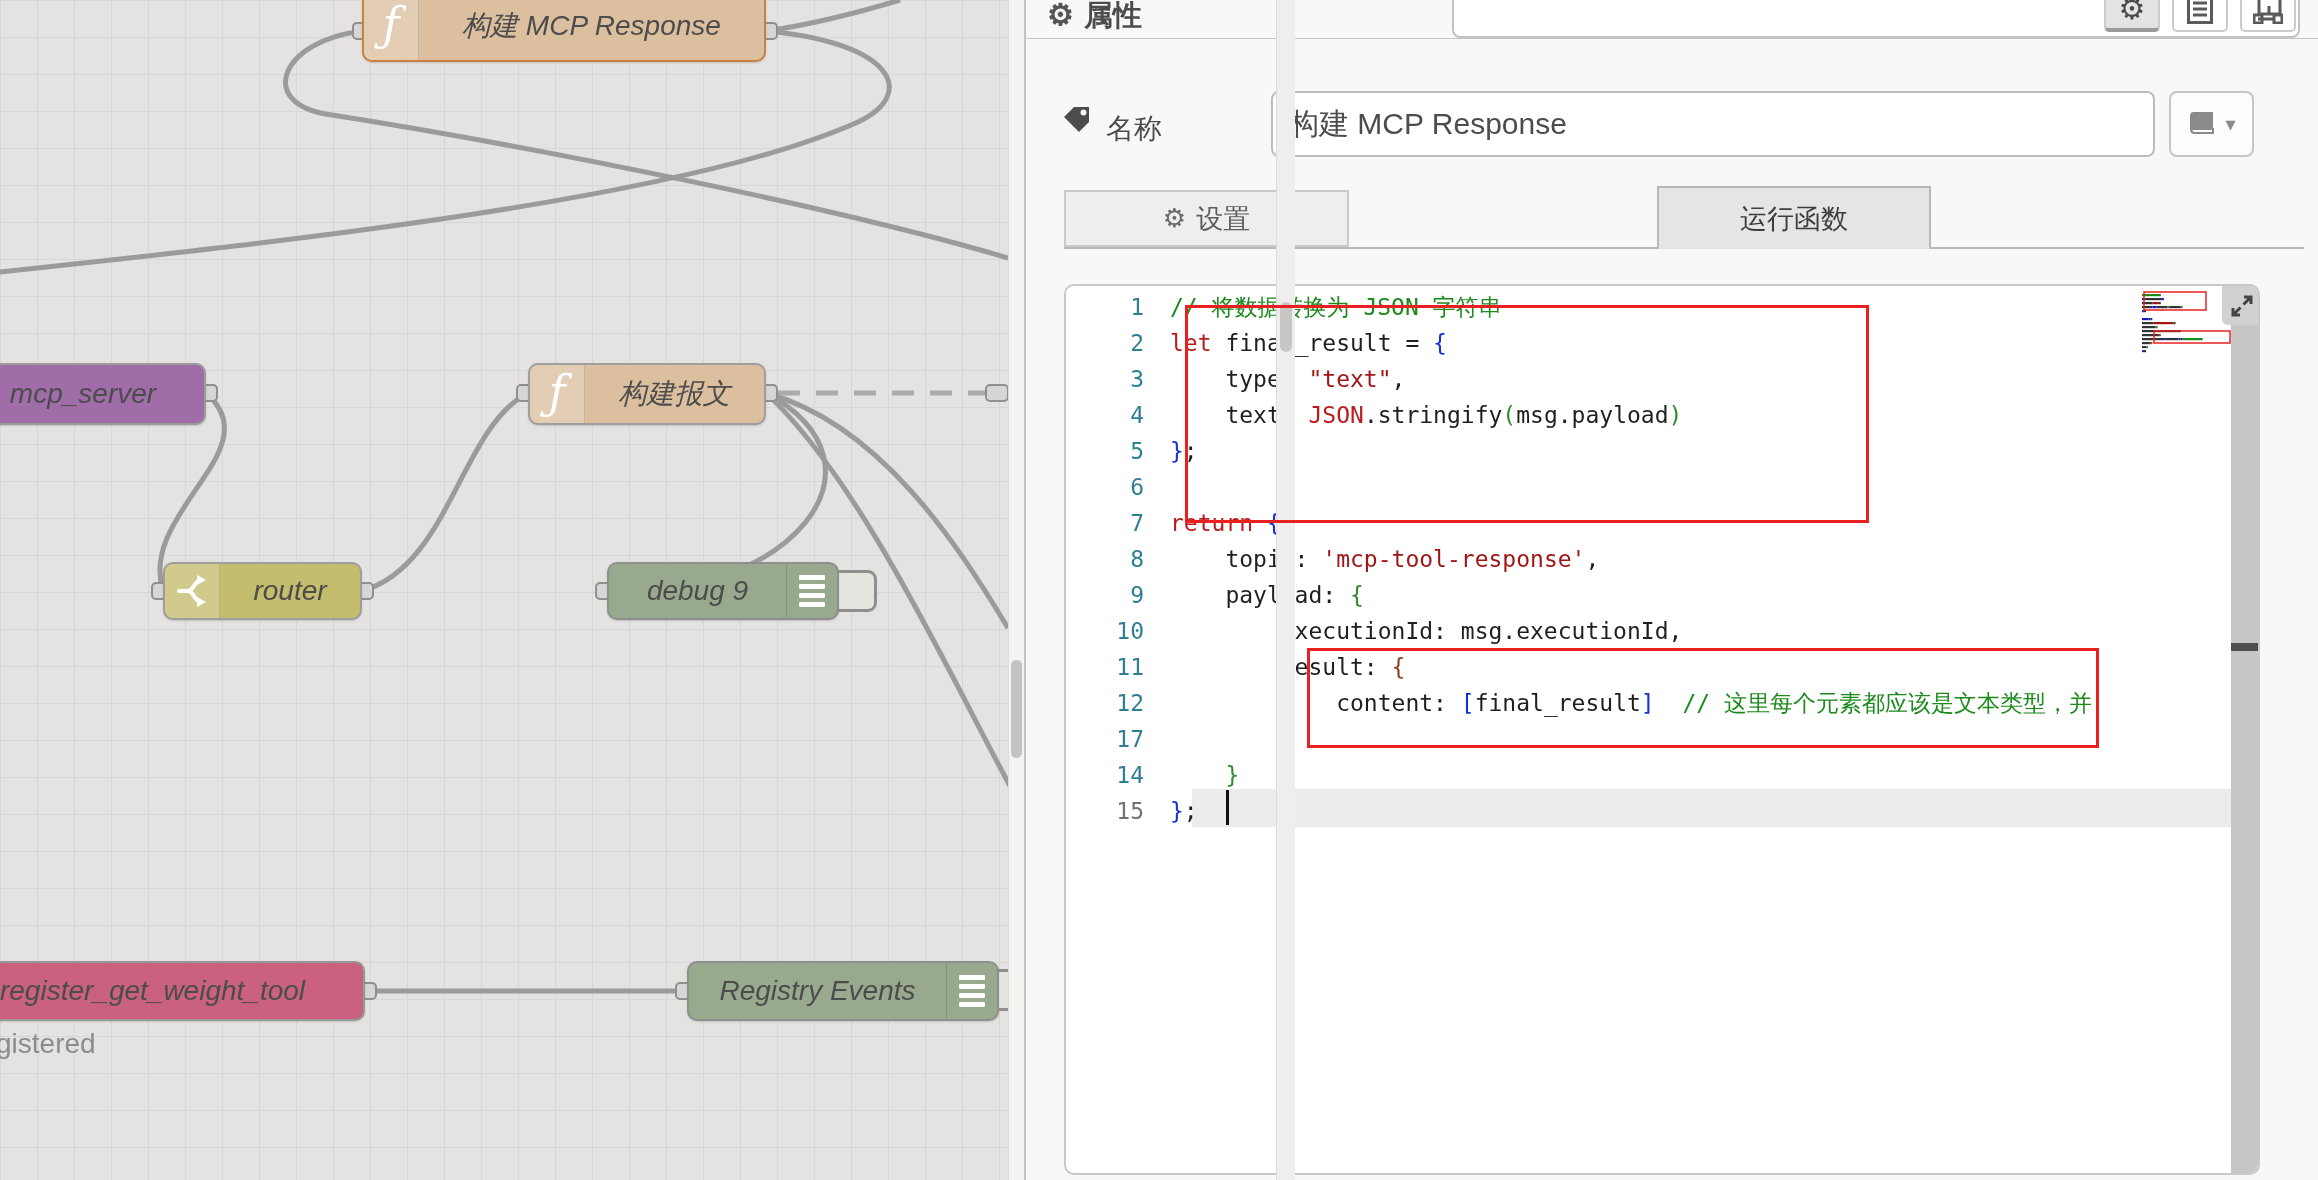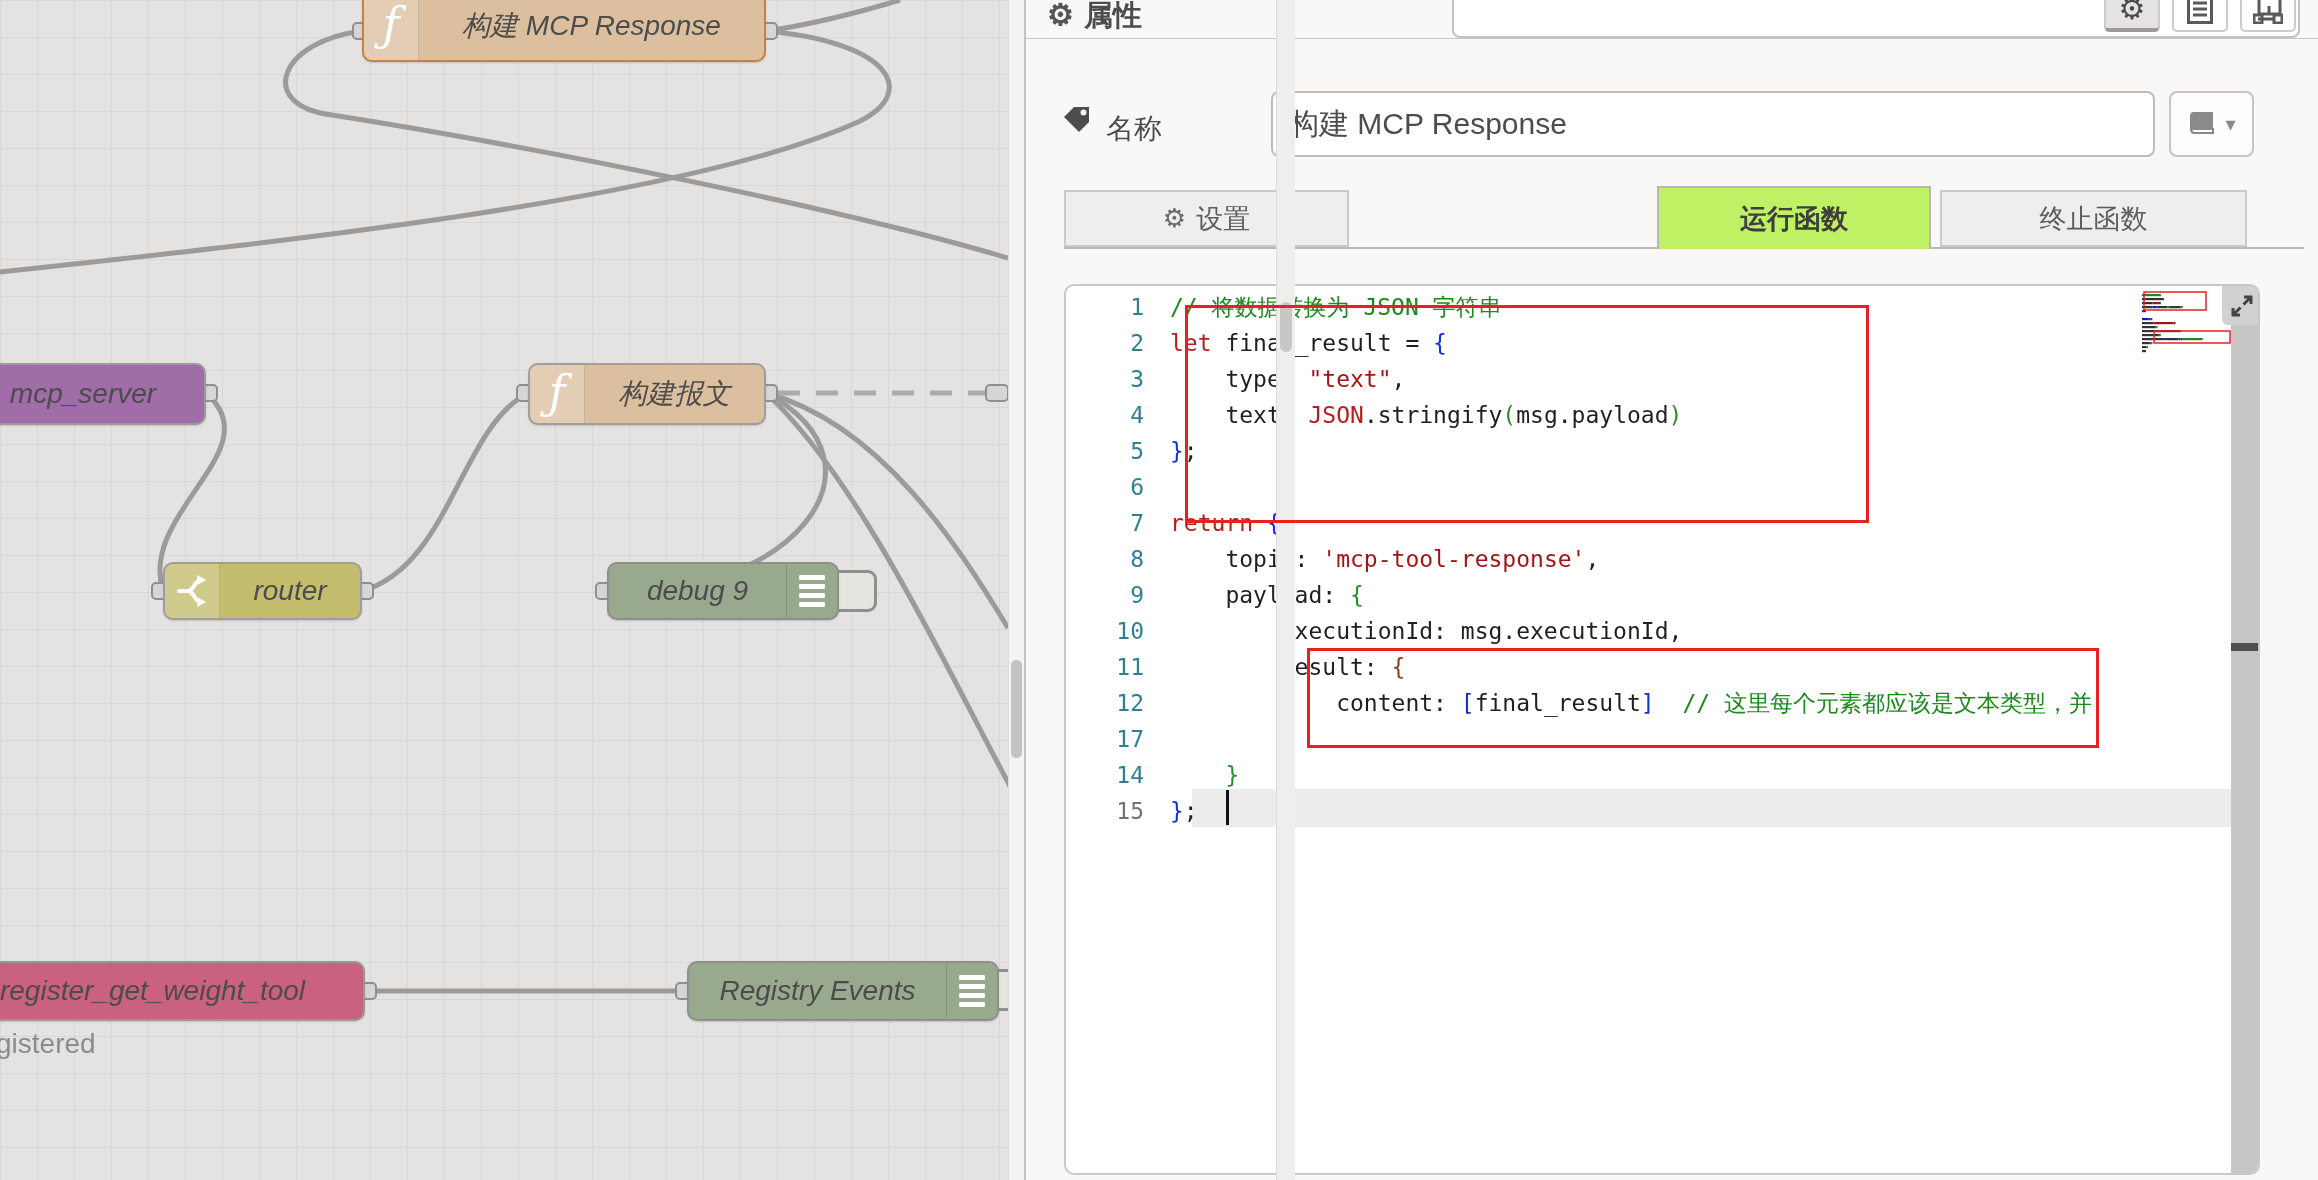--- a/index.html
+++ b/index.html
@@ -52,21 +52,21 @@
   #label-btn{position:absolute;left:1143px;top:5px;width:85px;height:66px;box-sizing:border-box;
         border:2px solid #c6c5c3;border-radius:8px;background:#fdfdfc;display:flex;align-items:center;justify-content:center;gap:8px;}
   #label-btn .caret{font-size:20px;color:#8a8a8a;}
 
   
   #tabs{position:absolute;left:0;top:186px;width:100%;height:64px;}
   #tabs .baseline{position:absolute;left:38px;top:61px;width:1240px;height:2px;background:#b9b8b6;}
   .tab{position:absolute;top:4px;height:57px;box-sizing:border-box;background:#efeeec;border:2px solid #cbcac8;
        display:flex;align-items:center;justify-content:center;font-size:27px;color:#5d5d5d;gap:10px;}
   .tab .g{font-size:26px;color:#6a6a6a;}
-  .tab.active{top:0;height:63px;background:#bef264;border:2px solid #b9b8b6;border-bottom:none;font-weight:bold;color:#3e3e3e;z-index:3;}
+  .tab.active{top:0;height:63px;background:#e5e5e5;border:2px solid #b9b8b6;border-bottom:none;font-weight:normal;color:#3e3e3e;z-index:3;}
 
   
   #editor{position:absolute;left:38px;top:284px;width:1196px;height:891px;background:#fff;
         border:2px solid #c9c8c6;border-radius:10px;box-sizing:border-box;overflow:hidden;}
   #cur-line{position:absolute;left:126px;top:503px;right:27px;height:38px;background:#ececec;}
   #code-area{position:absolute;left:0;top:3px;width:100%;font-family:"DejaVu Sans Mono",monospace;font-size:23px;line-height:36px;}
   .cl{display:flex;white-space:pre;}
   .cl .gut{flex:0 0 104px;text-align:right;color:#2f7f95;padding-right:26px;box-sizing:border-box;}
   .cl.cur .gut{color:#737373;}
   .cl .src{flex:1;overflow:hidden;}
@@ -217,23 +217,20 @@
   </div>
 
   <div id="tabs">
     <div class="baseline"></div>
   <div class="tab" style="left: 38px; width: 285px;">
         <span class="g">⚙</span>
         <span>设置</span>
       </div>
       <div class="tab active" style="left: 631px; width: 274px;">
         <span>运行函数</span>
-      </div>
-      <div class="tab" style="left: 914px; width: 307px;">
-        <span>终止函数</span>
       </div>
     </div>
 
   <div id="editor">
     <div id="cur-line"></div>
     <div id="code-area">
         <div class="cl"><span class="gut">1</span><span class="src"><span class="tk-com">// 将数据转换为 JSON 字符串</span></span></div>
         <div class="cl"><span class="gut">2</span><span class="src"><span class="tk-kw">let</span><span class="tk-pl"> final_result = </span><span class="tk-bb">{</span></span></div>
         <div class="cl"><span class="gut">3</span><span class="src"><span class="tk-pl">    type: </span><span class="tk-str">"text"</span><span class="tk-pl">,</span></span></div>
         <div class="cl"><span class="gut">4</span><span class="src"><span class="tk-pl">    text: </span><span class="tk-kw">JSON</span><span class="tk-pl">.stringify</span><span class="tk-bg">(</span><span class="tk-pl">msg.payload</span><span class="tk-bg">)</span></span></div>

